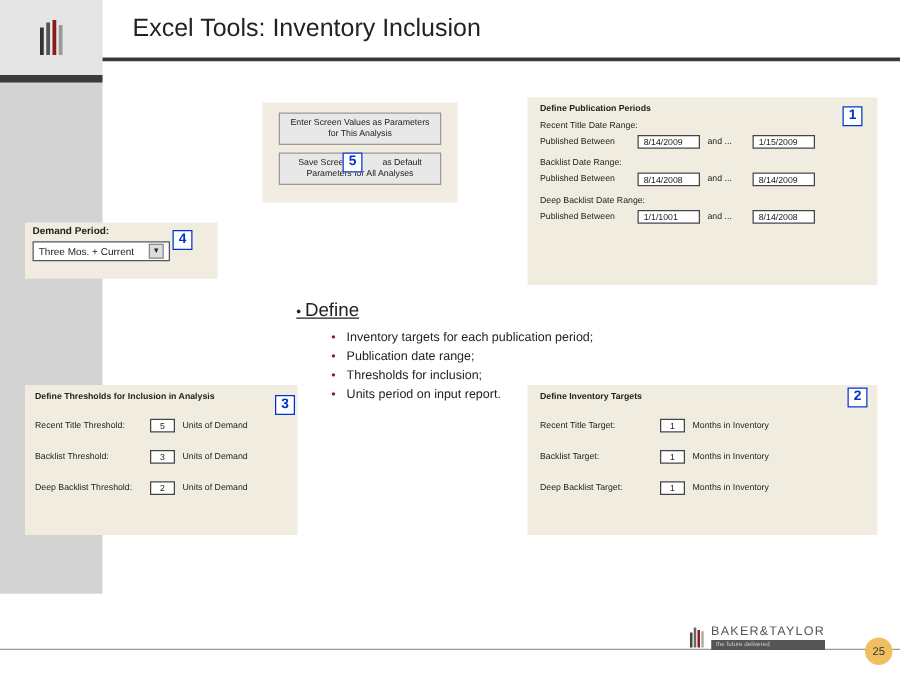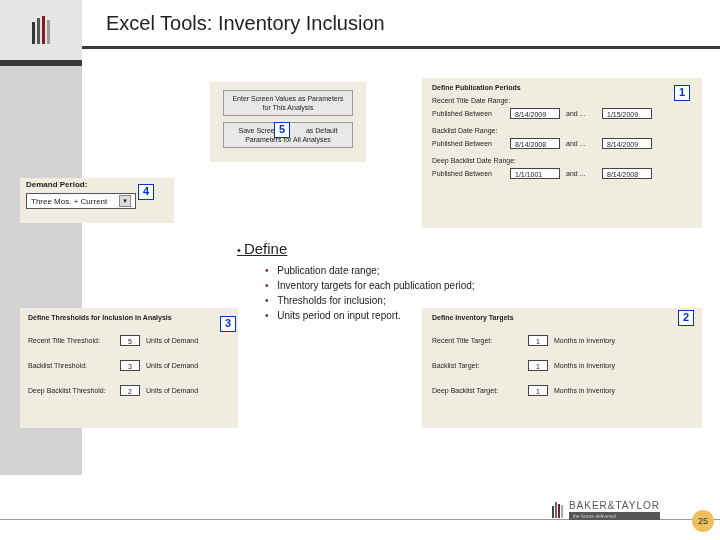--- a/index.html
+++ b/index.html
@@ -112,22 +112,22 @@
       <div class="dropdown">
         <span>Three Mos. + Current</span>
         <span class="arrow">▾</span>
       </div>
     </div>
     <div class="callout" style="left:56px; top:124px;">4</div>
 
     <div class="body-text">
       <div class="heading">Define</div>
       <ul>
+        <li>Inventory targets for each publication period;</li>
         <li>Publication date range;</li>
-        <li>Inventory targets for each publication period;</li>
         <li>Thresholds for inclusion;</li>
         <li>Units period on input report.</li>
       </ul>
     </div>
 
     <div class="panel" style="left:-62px; top:248px; width:218px; height:120px; padding:6px 8px;">
       <div class="hdr" style="font-size:7px;">Define Thresholds for Inclusion in Analysis</div>
       <div class="row" style="margin-top:14px;">
         <span class="lbl" style="width:86px;">Recent Title Threshold:</span>
         <span class="input center" style="width:20px;">5</span>

